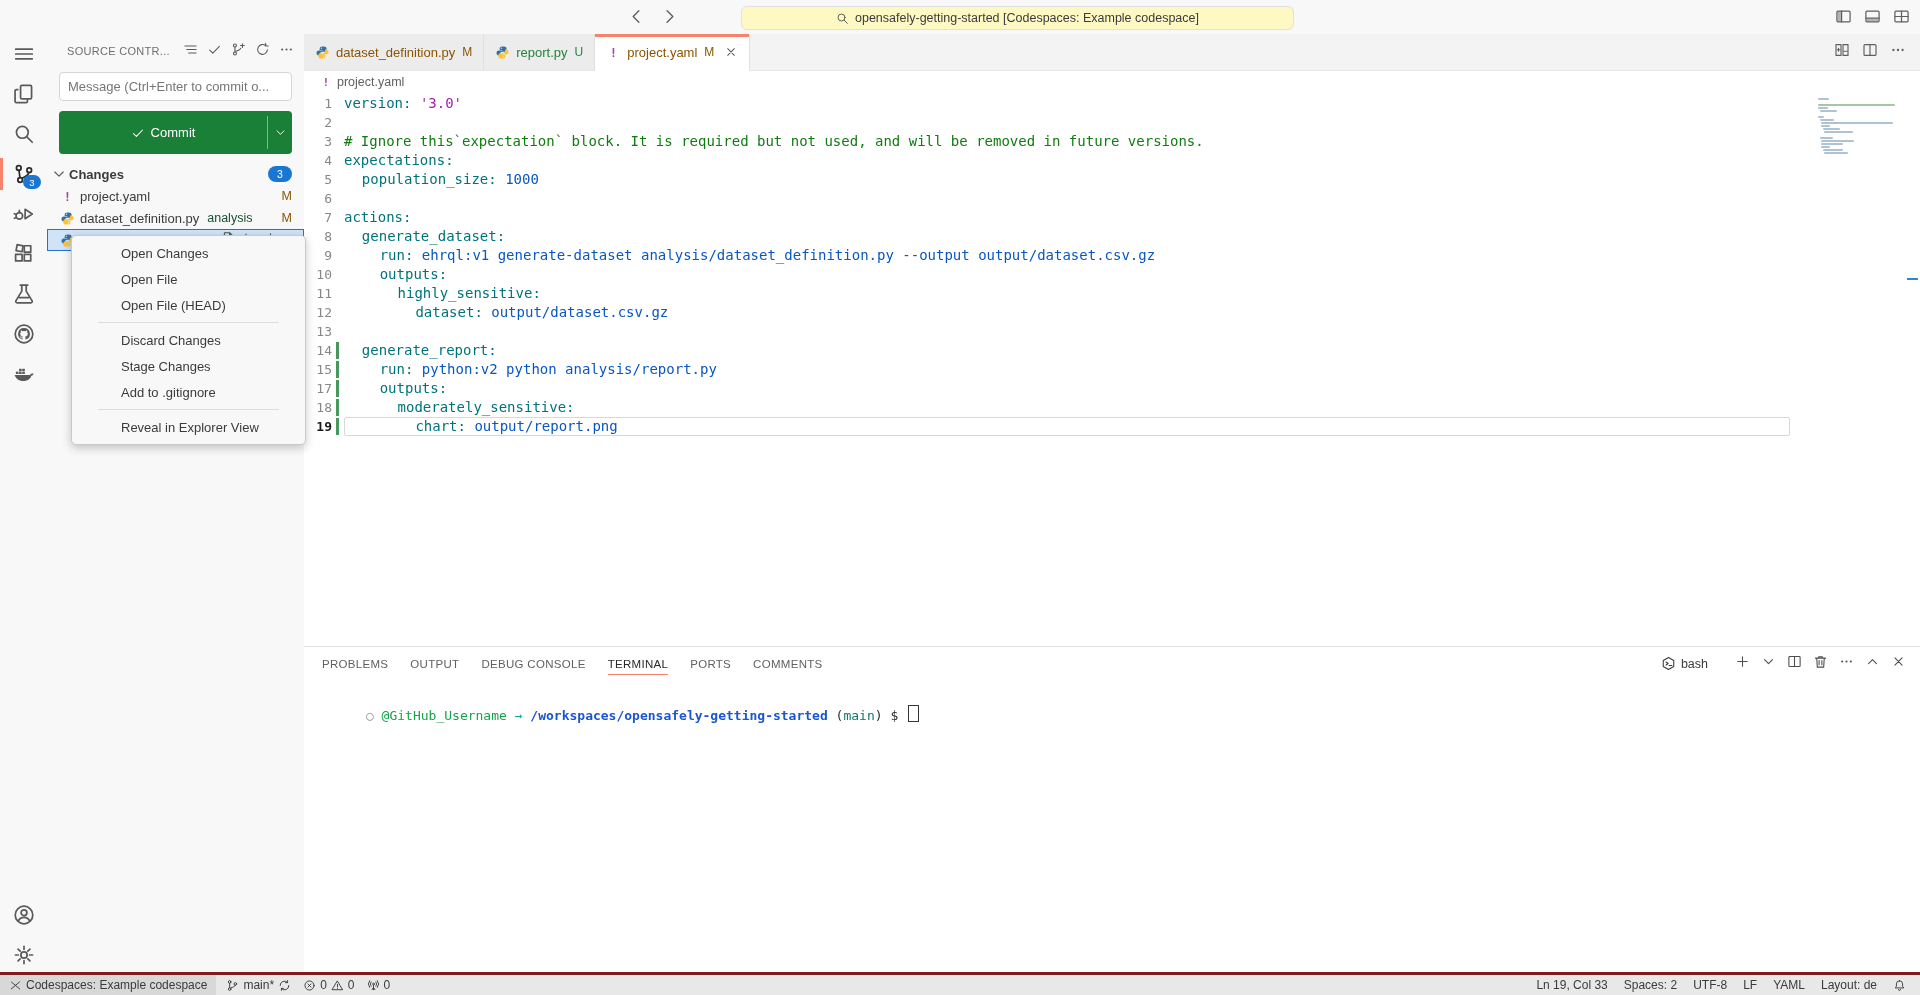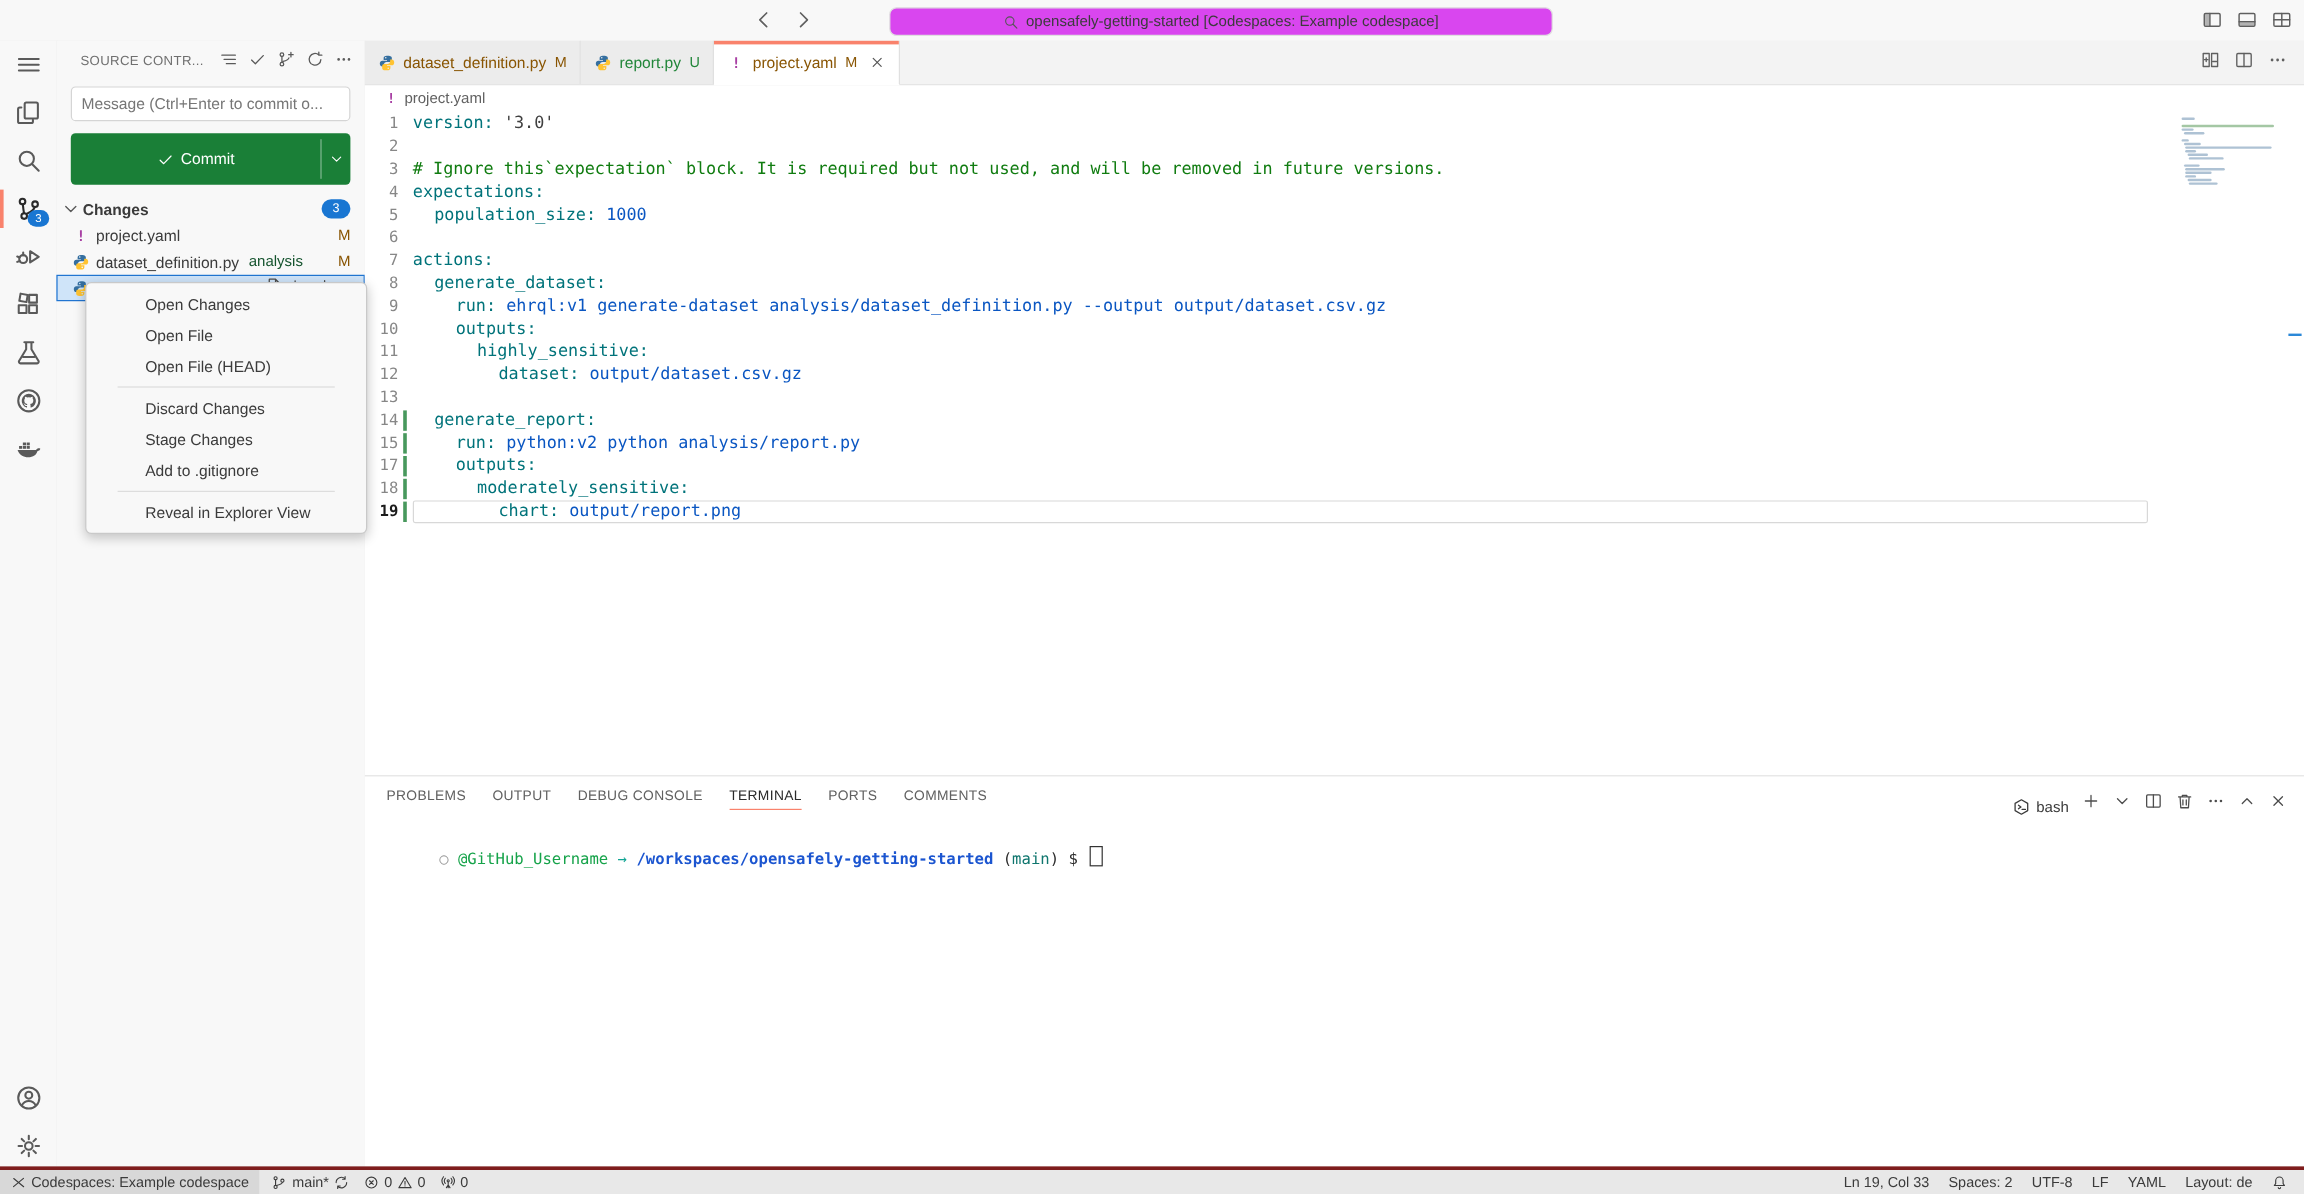--- a/index.html
+++ b/index.html
@@ -5,21 +5,21 @@
   html,body{margin:0;padding:0}
   body{width:1920px;height:995px;position:relative;overflow:hidden;background:#fff;
        font-family:"Liberation Sans",sans-serif;color:#3b3b3b;-webkit-font-smoothing:antialiased}
   .ic{display:inline-flex;width:16px;height:16px;flex:none;align-items:center;justify-content:center}
   .ic svg{width:100%;height:100%;fill:none;stroke:currentColor;stroke-width:1.15;stroke-linecap:round;stroke-linejoin:round}
 
   
   #titlebar{position:absolute;top:0;left:0;right:0;height:34px;background:#f8f8f8;border-bottom:1px solid #e5e5e5}
   #tb-nav{position:absolute;left:627px;top:7px;display:flex;gap:14px;color:#5f5f5f}
   #tb-nav .ic{width:19px;height:19px}
-  .tb-search{position:absolute;left:741px;top:6px;width:551px;height:22px;background:#d946ef;border:1px solid #e0e0e0;
+  .tb-search{position:absolute;left:741px;top:6px;width:551px;height:22px;background:#fef9c3;border:1px solid #e0e0e0;
              border-radius:6px;display:flex;align-items:center;justify-content:center;gap:6px;color:#3b3b3b;font-size:12.5px}
   .tb-search .ic{width:13px;height:13px;color:#555}
   #tb-right{position:absolute;right:10px;top:8px;display:flex;gap:12px;color:#5f5f5f}
   #tb-right .ic{width:17px;height:17px}
 
   
   #activitybar{position:absolute;top:34px;bottom:20px;left:0;width:47px;background:#f8f8f8;border-right:1px solid #e5e5e5;
                display:flex;flex-direction:column}
   .ab-item{height:40px;display:flex;align-items:center;justify-content:center;position:relative;color:#5a5a5a;cursor:pointer}
   .ab-item .ic{width:22px;height:22px}
@@ -90,35 +90,35 @@
   .cl{display:flex;height:19px;position:relative;white-space:pre}
   .ln{width:28px;text-align:right;color:#878787;font-size:13px;flex:none}
   .ln.cur{color:#1b1b1b;font-weight:700}
   .chbar{width:3px;margin:1px 5px 1px 4px;flex:none;background:transparent}
   .cl.changed .chbar{background:#48985d}
   .code-text{flex:1;color:#3b3b3b}
   .ig{display:inline-block;width:2ch;border-left:1px solid #e7e7e7}
   .tk-key{color:#00737a}
   .tk-val{color:#0a56c2}
   .tk-num{color:#0a56c2}
-  .tk-str{color:#404040}
+  .tk-str{color:#a21caf}
   .tk-comment{color:#107c10}
   .tk-plain{color:#3b3b3b}
   .cl.cur-line::after{content:'';position:absolute;left:40px;right:130px;top:0;bottom:0;border:1px solid #d8d8d8;border-radius:2px;pointer-events:none}
   #minimap{position:absolute;top:4px;right:16px;width:86px}
   #minimap .mbar{height:2px;margin-bottom:1px;border-radius:1px}
   #ovr-mark{position:absolute;right:2px;top:184px;width:11px;height:2px;background:#2b88d8}
 
   
   #panel{position:absolute;left:0;right:0;bottom:0;height:328px;background:#fff;border-top:1px solid #e3e3e3}
   #panel-tabs{position:absolute;top:0;left:0;height:33px;display:flex;align-items:center;gap:22px;padding-left:18px}
   .ptab{font-size:11.5px;letter-spacing:.3px;color:#616161;height:100%;display:flex;align-items:center;cursor:pointer;position:relative}
   .ptab.active{color:#2a2a2a}
   .ptab.active::after{content:'';position:absolute;left:0;right:0;bottom:5px;height:1.5px;background:#f9826c}
-  #panel-toolbar{position:absolute;top:0;right:14px;height:33px;display:flex;align-items:flex-end;gap:11px;color:#4d4d4d}
+  #panel-toolbar{position:absolute;top:0;right:14px;height:33px;display:flex;align-items:center;gap:27px;color:#4d4d4d}
   #panel-toolbar .ic{width:15px;height:15px}
   .shell-item{display:flex;align-items:center;gap:5px;font-size:12.5px;color:#3b3b3b}
   .shell-item .ic{width:14px;height:14px}
   #terminal{position:absolute;top:40px;left:15px;right:20px;font-family:"DejaVu Sans Mono",monospace;font-size:13px;line-height:18px;white-space:pre}
   .t-circle{color:#9a9a9a}
   .t-user{color:#16a34a}
   .t-arrow{color:#12a594}
   .t-path{color:#1b55d0;font-weight:700}
   .t-branch{color:#0f766e;font-weight:400}
   .t-plain,.t-dollar{color:#2d2d2d}

